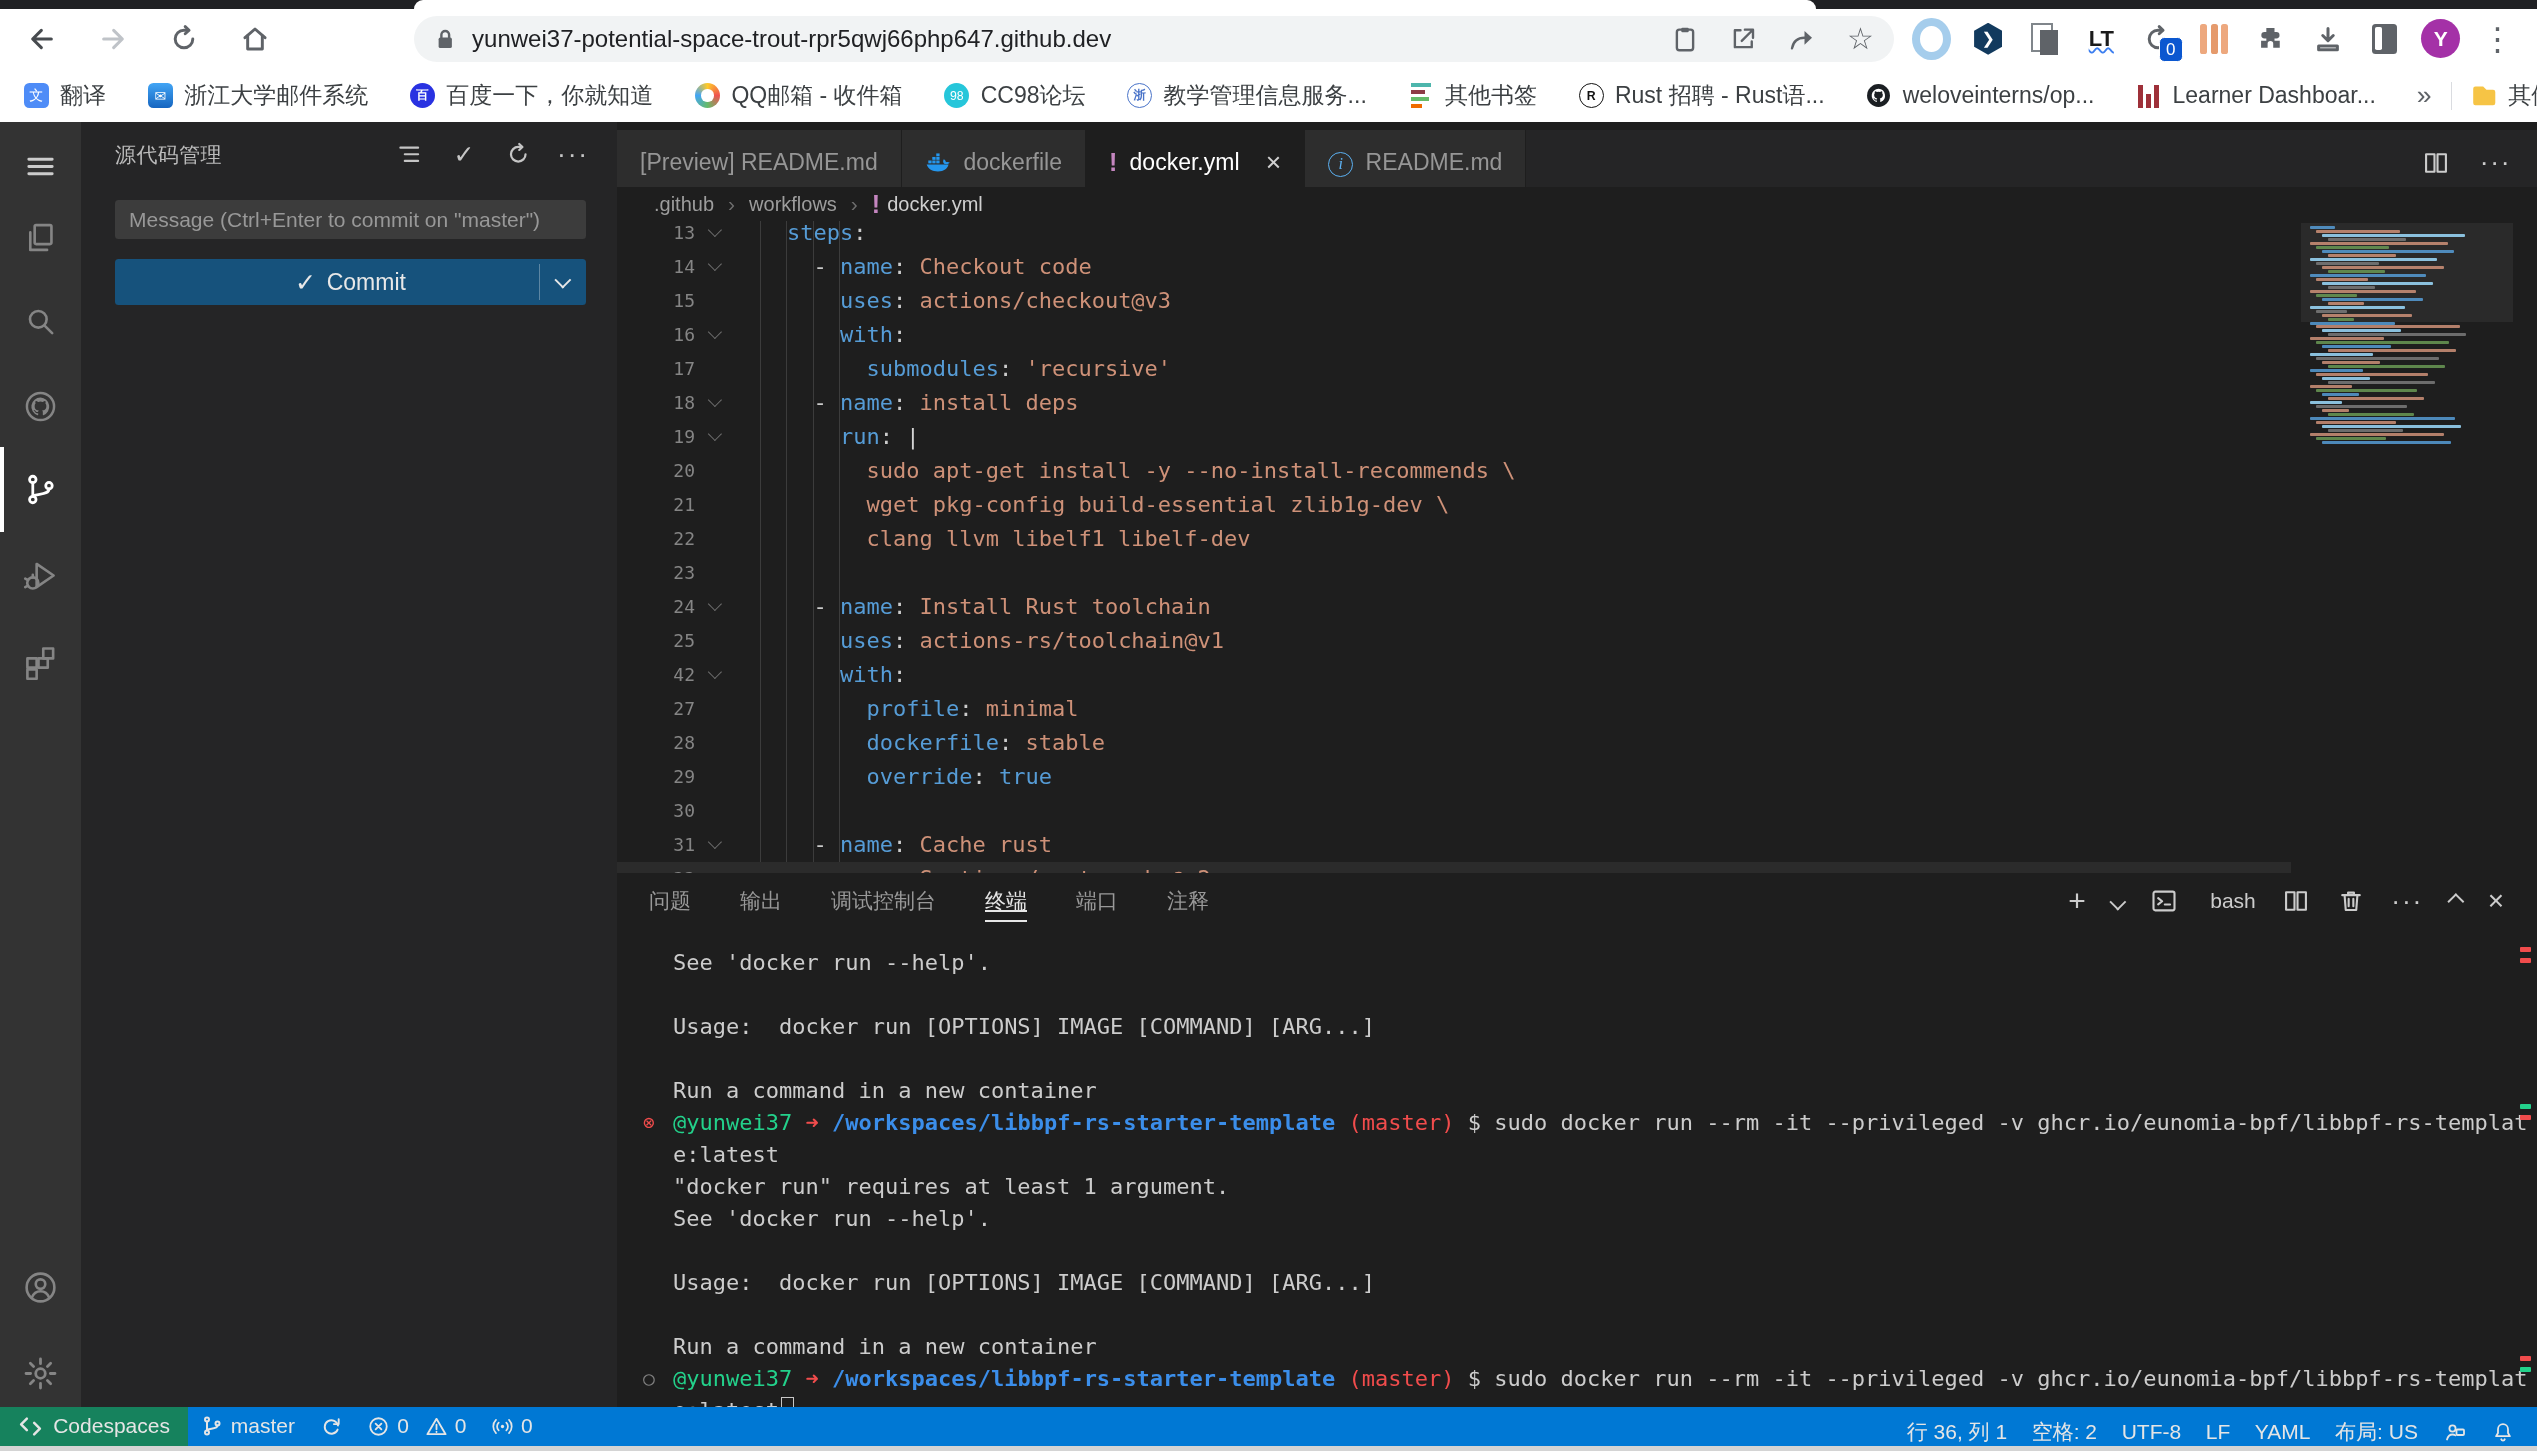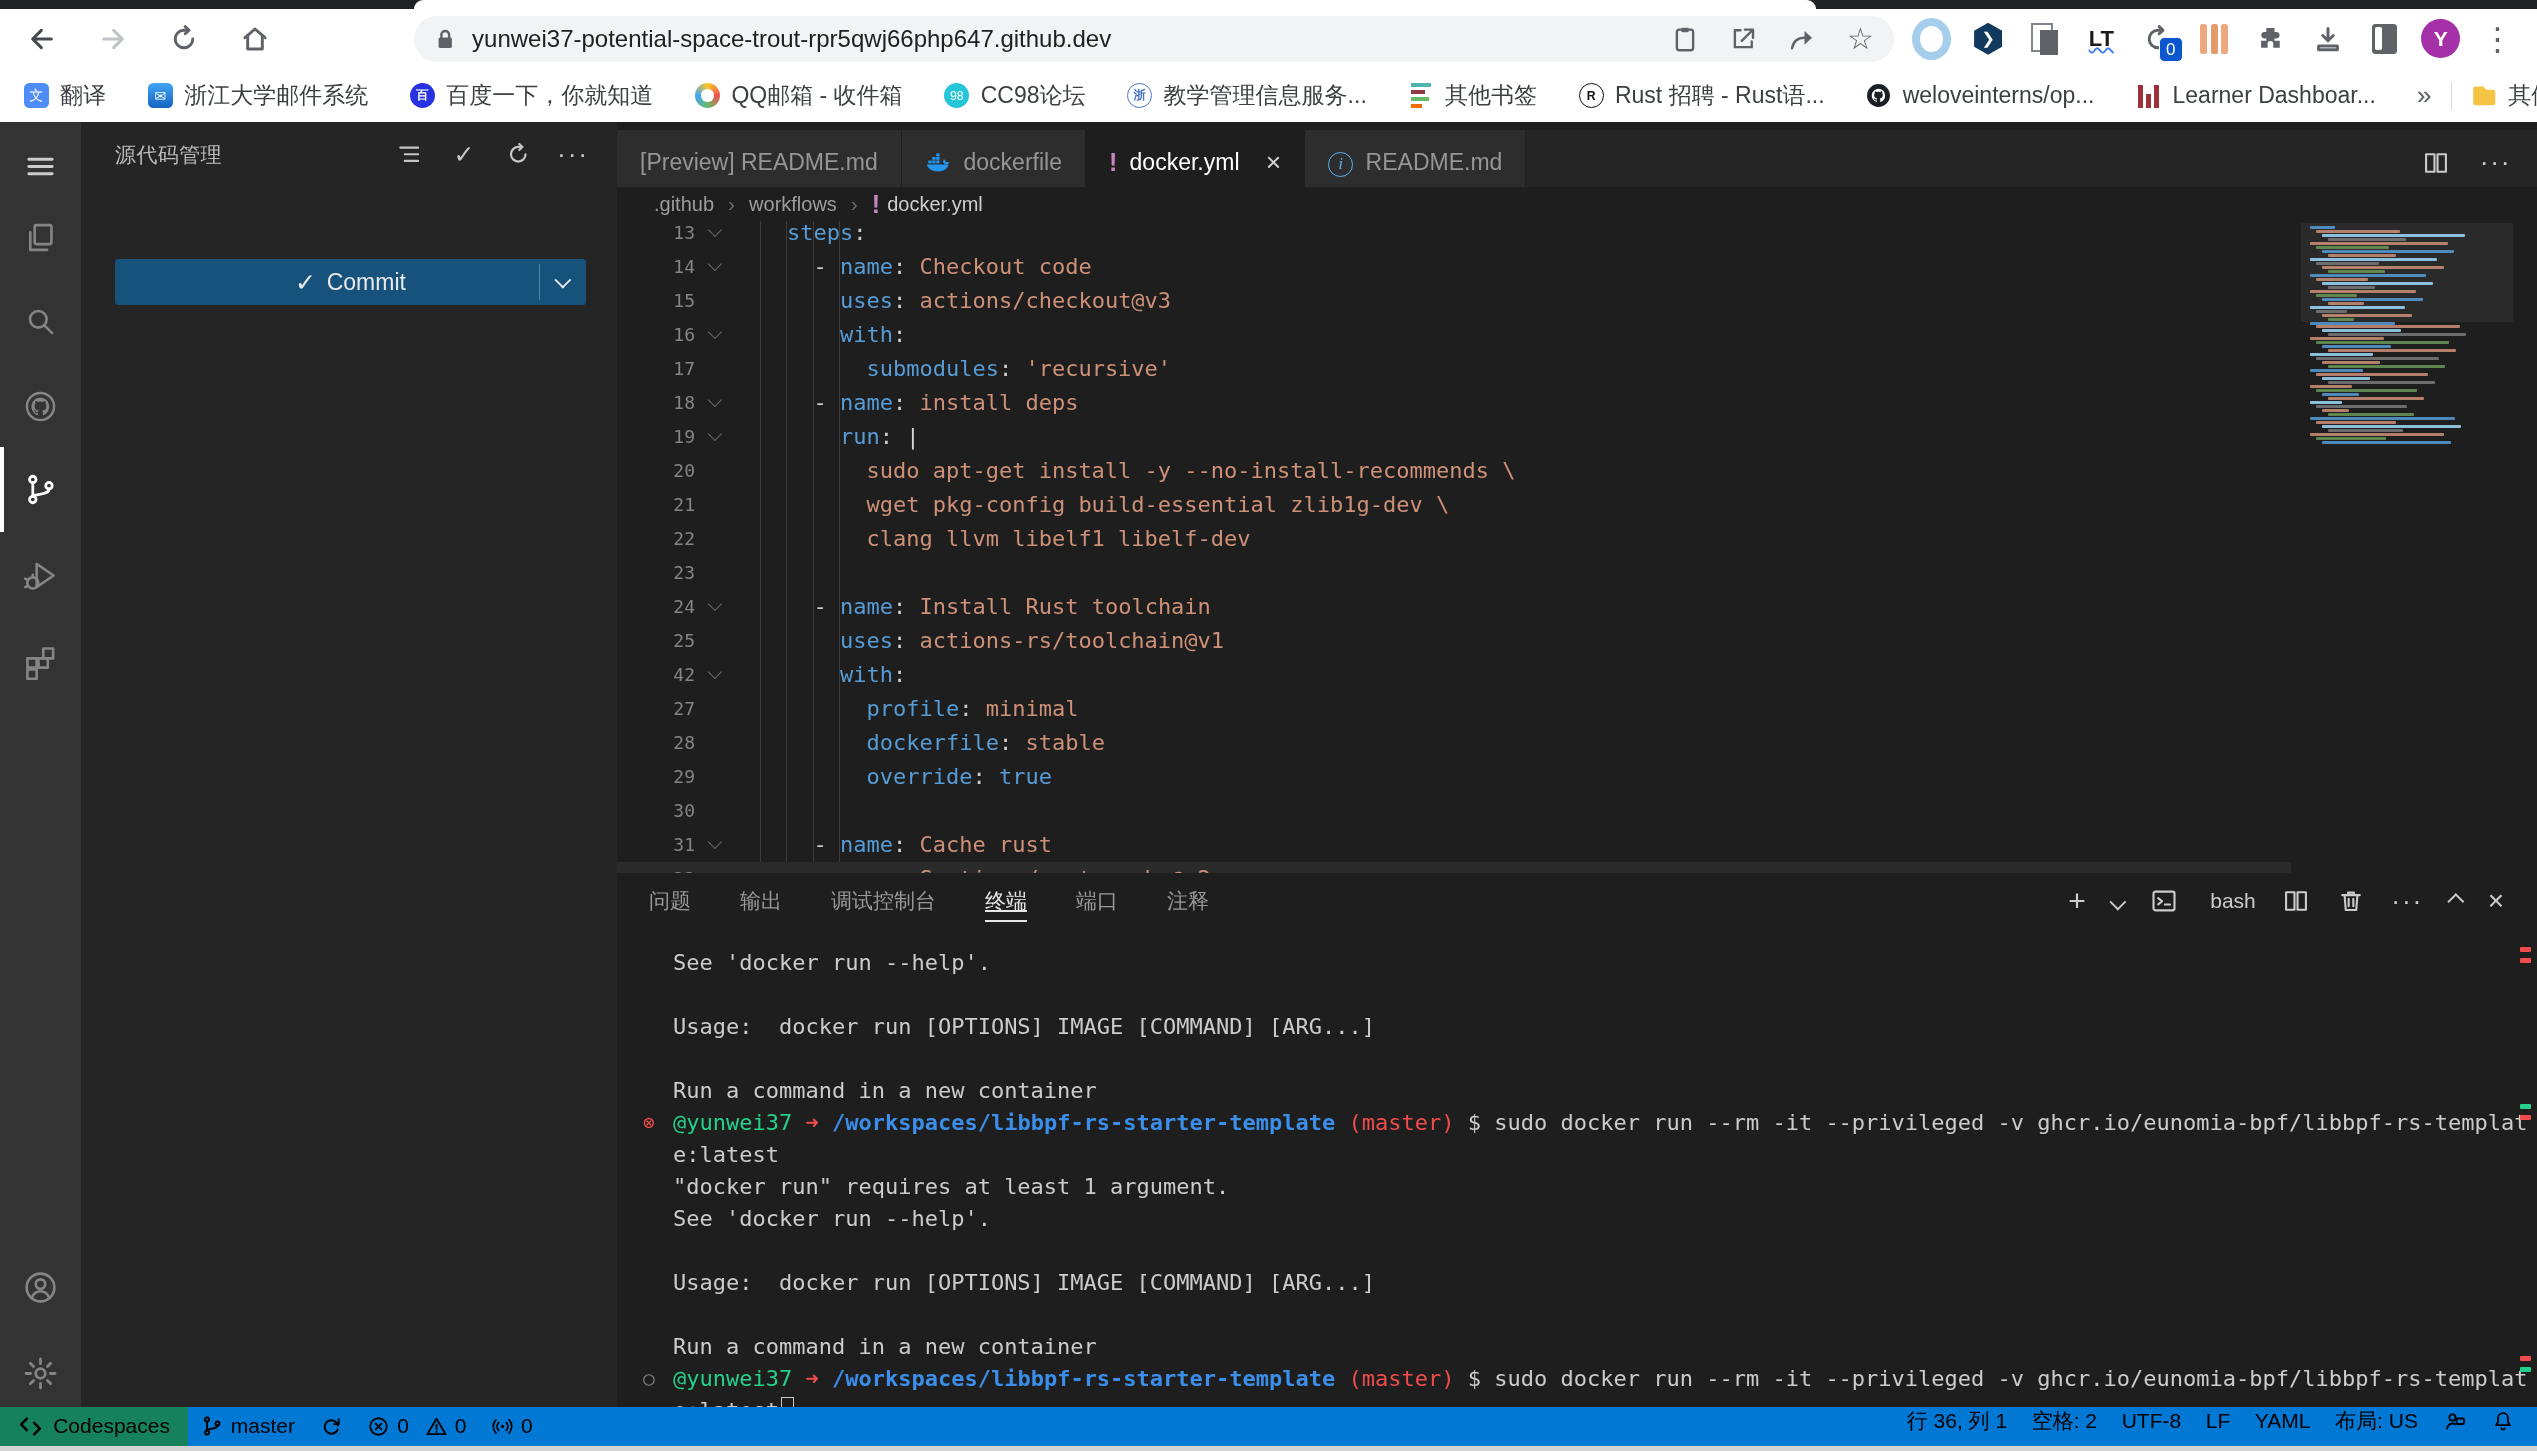--- a/index.html
+++ b/index.html
@@ -91,22 +91,22 @@
   .shell-label{margin-left:5.3px;}
   .terminal{position:absolute;top:56px;left:0;right:0;bottom:0;overflow:hidden;padding:17.6px 0 0 56px;
             font-family:"DejaVu Sans Mono","DejaVu Sans",monospace;font-size:22px;line-height:32px;color:#cccccc;}
   .tline{white-space:pre;position:relative;height:32px;}
   .tmark{position:absolute;left:-30px;top:0;font-size:19.4px;}
   .t-d{color:#cccccc;} .t-g{color:#23d18b;} .t-r{color:#f14c4c;} .t-b{color:#3b8eea;font-weight:bold;}
   .m-error{color:#f14c4c;} .m-idle{color:#7f7f7f;}
   .cursor-box{display:inline-block;width:11.5px;height:23px;border:1.8px solid #c8c8c8;vertical-align:-4.4px;margin-left:1.8px;}
   .deco{position:absolute;right:7px;width:11.5px;height:5.3px;border-radius:0.9px;}
   
-  .statusbar{position:absolute;bottom:5.3px;left:0;right:0;height:39px;background:#0078d4;display:flex;align-items:flex-start;
-             color:#000000;font-size:21px;margin-top:11px;}
+  .statusbar{position:absolute;bottom:5.3px;left:0;right:0;height:39px;background:#0078d4;display:flex;align-items:flex-end;
+             color:#e5e5e5;font-size:21px;margin-top:11px;}
   .remote{background:#16825d;height:100%;display:flex;align-items:center;padding:0 17.6px;gap:10.6px;}
   .st-item{display:flex;align-items:center;gap:7px;padding:0 12.3px;height:100%;white-space:nowrap;}
   .st-right{margin-left:auto;display:flex;align-items:center;padding-right:10.6px;}
   .bottomstrip{position:absolute;bottom:0;left:0;right:0;height:5.3px;background:#d4d4d4;}
   svg{display:block;}
 </style>
 </head>
 <body>
 
 <div class="screen">
@@ -399,20 +399,21 @@
               <svg viewBox="0 0 24 24" width="26.5" height="26.5" fill="none" stroke="currentColor" stroke-width="2" stroke-linecap="round" stroke-linejoin="round">
                 <path d="M18.6 12A6.6 6.6 0 1 1 12 5.4h3.2"></path>
                 <path d="M12.9 2.7l2.9 2.7-2.9 2.7"></path>
               </svg>
             </span>
             <span class="ico">
               <span style="font-size:26.5px;letter-spacing:1.8px;">···</span>
             </span>
           </span>
       </div>
+      <input class="msg-input" placeholder="Message (Ctrl+Enter to commit on &quot;master&quot;)" style="">
       <button class="commit-btn">
         <span style="font-size:25px;">✓</span>
         <span>Commit</span>
         <span class="commit-split">
             <span class="chev"></span>
           </span>
       </button>
     </div>
 
     <div class="main">

